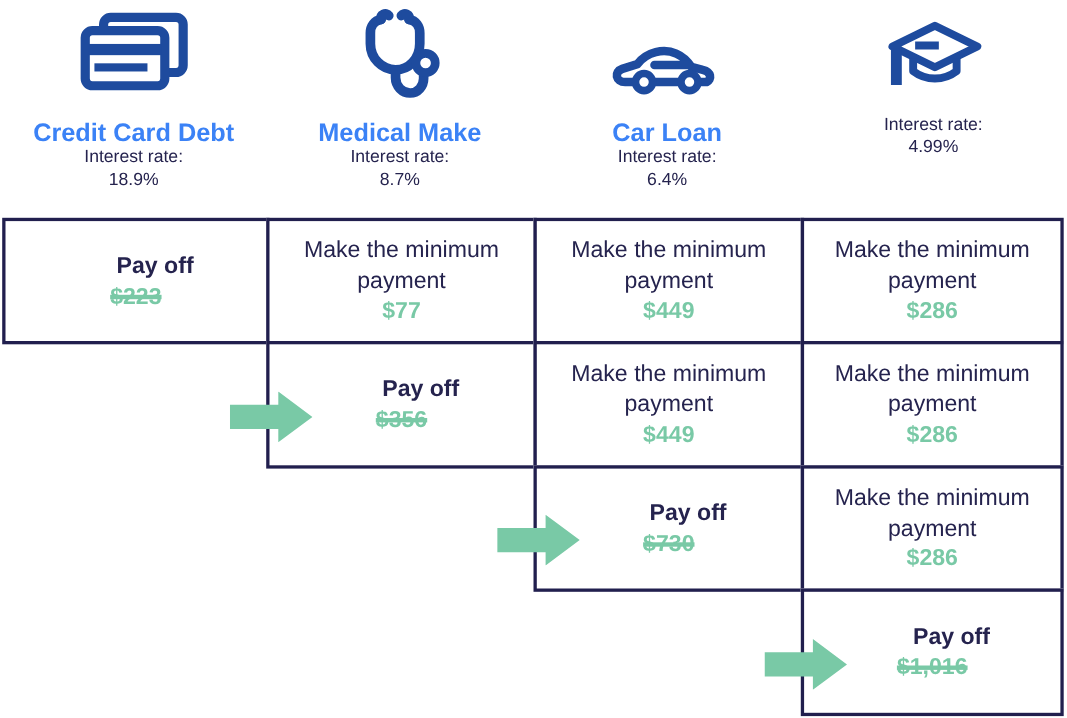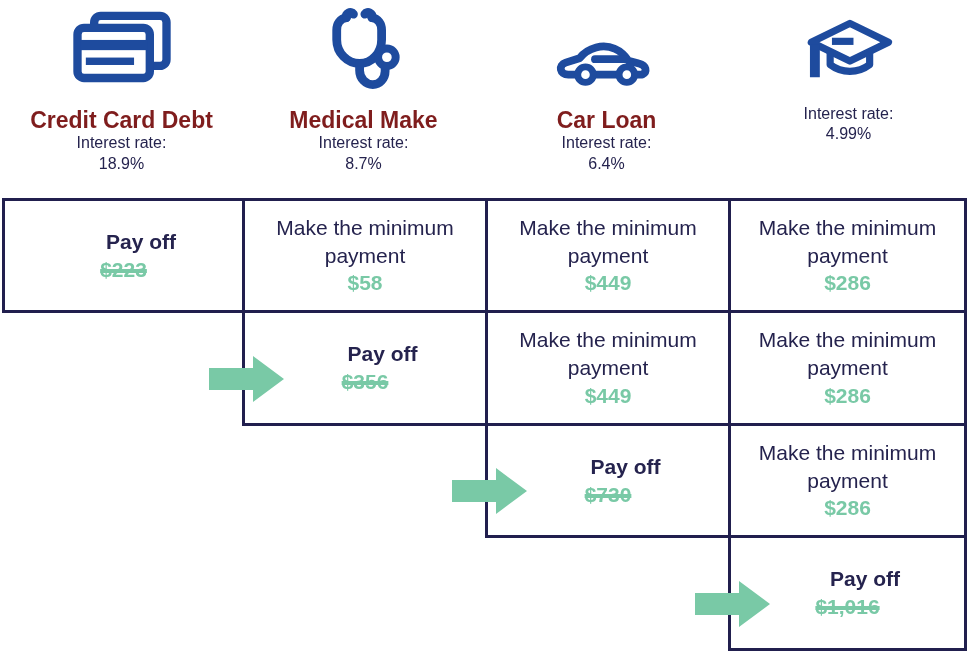--- a/index.html
+++ b/index.html
@@ -13,21 +13,21 @@
 
   
   .col-header {
     position:absolute; top:0; height:196px; width:243px;
     text-align:center;
   }
   .icon-box {
     height:104px; display:flex; align-items:center; justify-content:center;
   }
   .col-title {
-    font-size:23px; font-weight:bold; color:#7f1d1d; line-height:1.1;
+    font-size:23px; font-weight:bold; color:#3b82f6; line-height:1.1;
     margin-top:4px;
   }
   .col-sub, .col-rate {
     font-size:16px; color:#25234E; line-height:1.28;
   }
 
   
   .cell {
     position:absolute; box-sizing:border-box;
     border:3px solid #211F4E;
@@ -121,21 +121,21 @@
     <div class="col-sub">Interest rate:</div>
     <div class="col-rate">4.99%</div>
   </div>
 
   <div class="cell" style="left:2px;top:198px;width:243px;height:115px">
     <div class="cell-label bold">Pay off</div>
     <div class="cell-amount strike">$223</div>
   </div>
   <div class="cell" style="left:242px;top:198px;width:246px;height:115px">
     <div class="cell-label">Make the minimum payment</div>
-    <div class="cell-amount">$58</div>
+    <div class="cell-amount">$77</div>
   </div>
   <div class="cell" style="left:485px;top:198px;width:246px;height:115px">
     <div class="cell-label">Make the minimum payment</div>
     <div class="cell-amount">$449</div>
   </div>
   <div class="cell" style="left:728px;top:198px;width:239px;height:115px">
     <div class="cell-label">Make the minimum payment</div>
     <div class="cell-amount">$286</div>
   </div>
 

